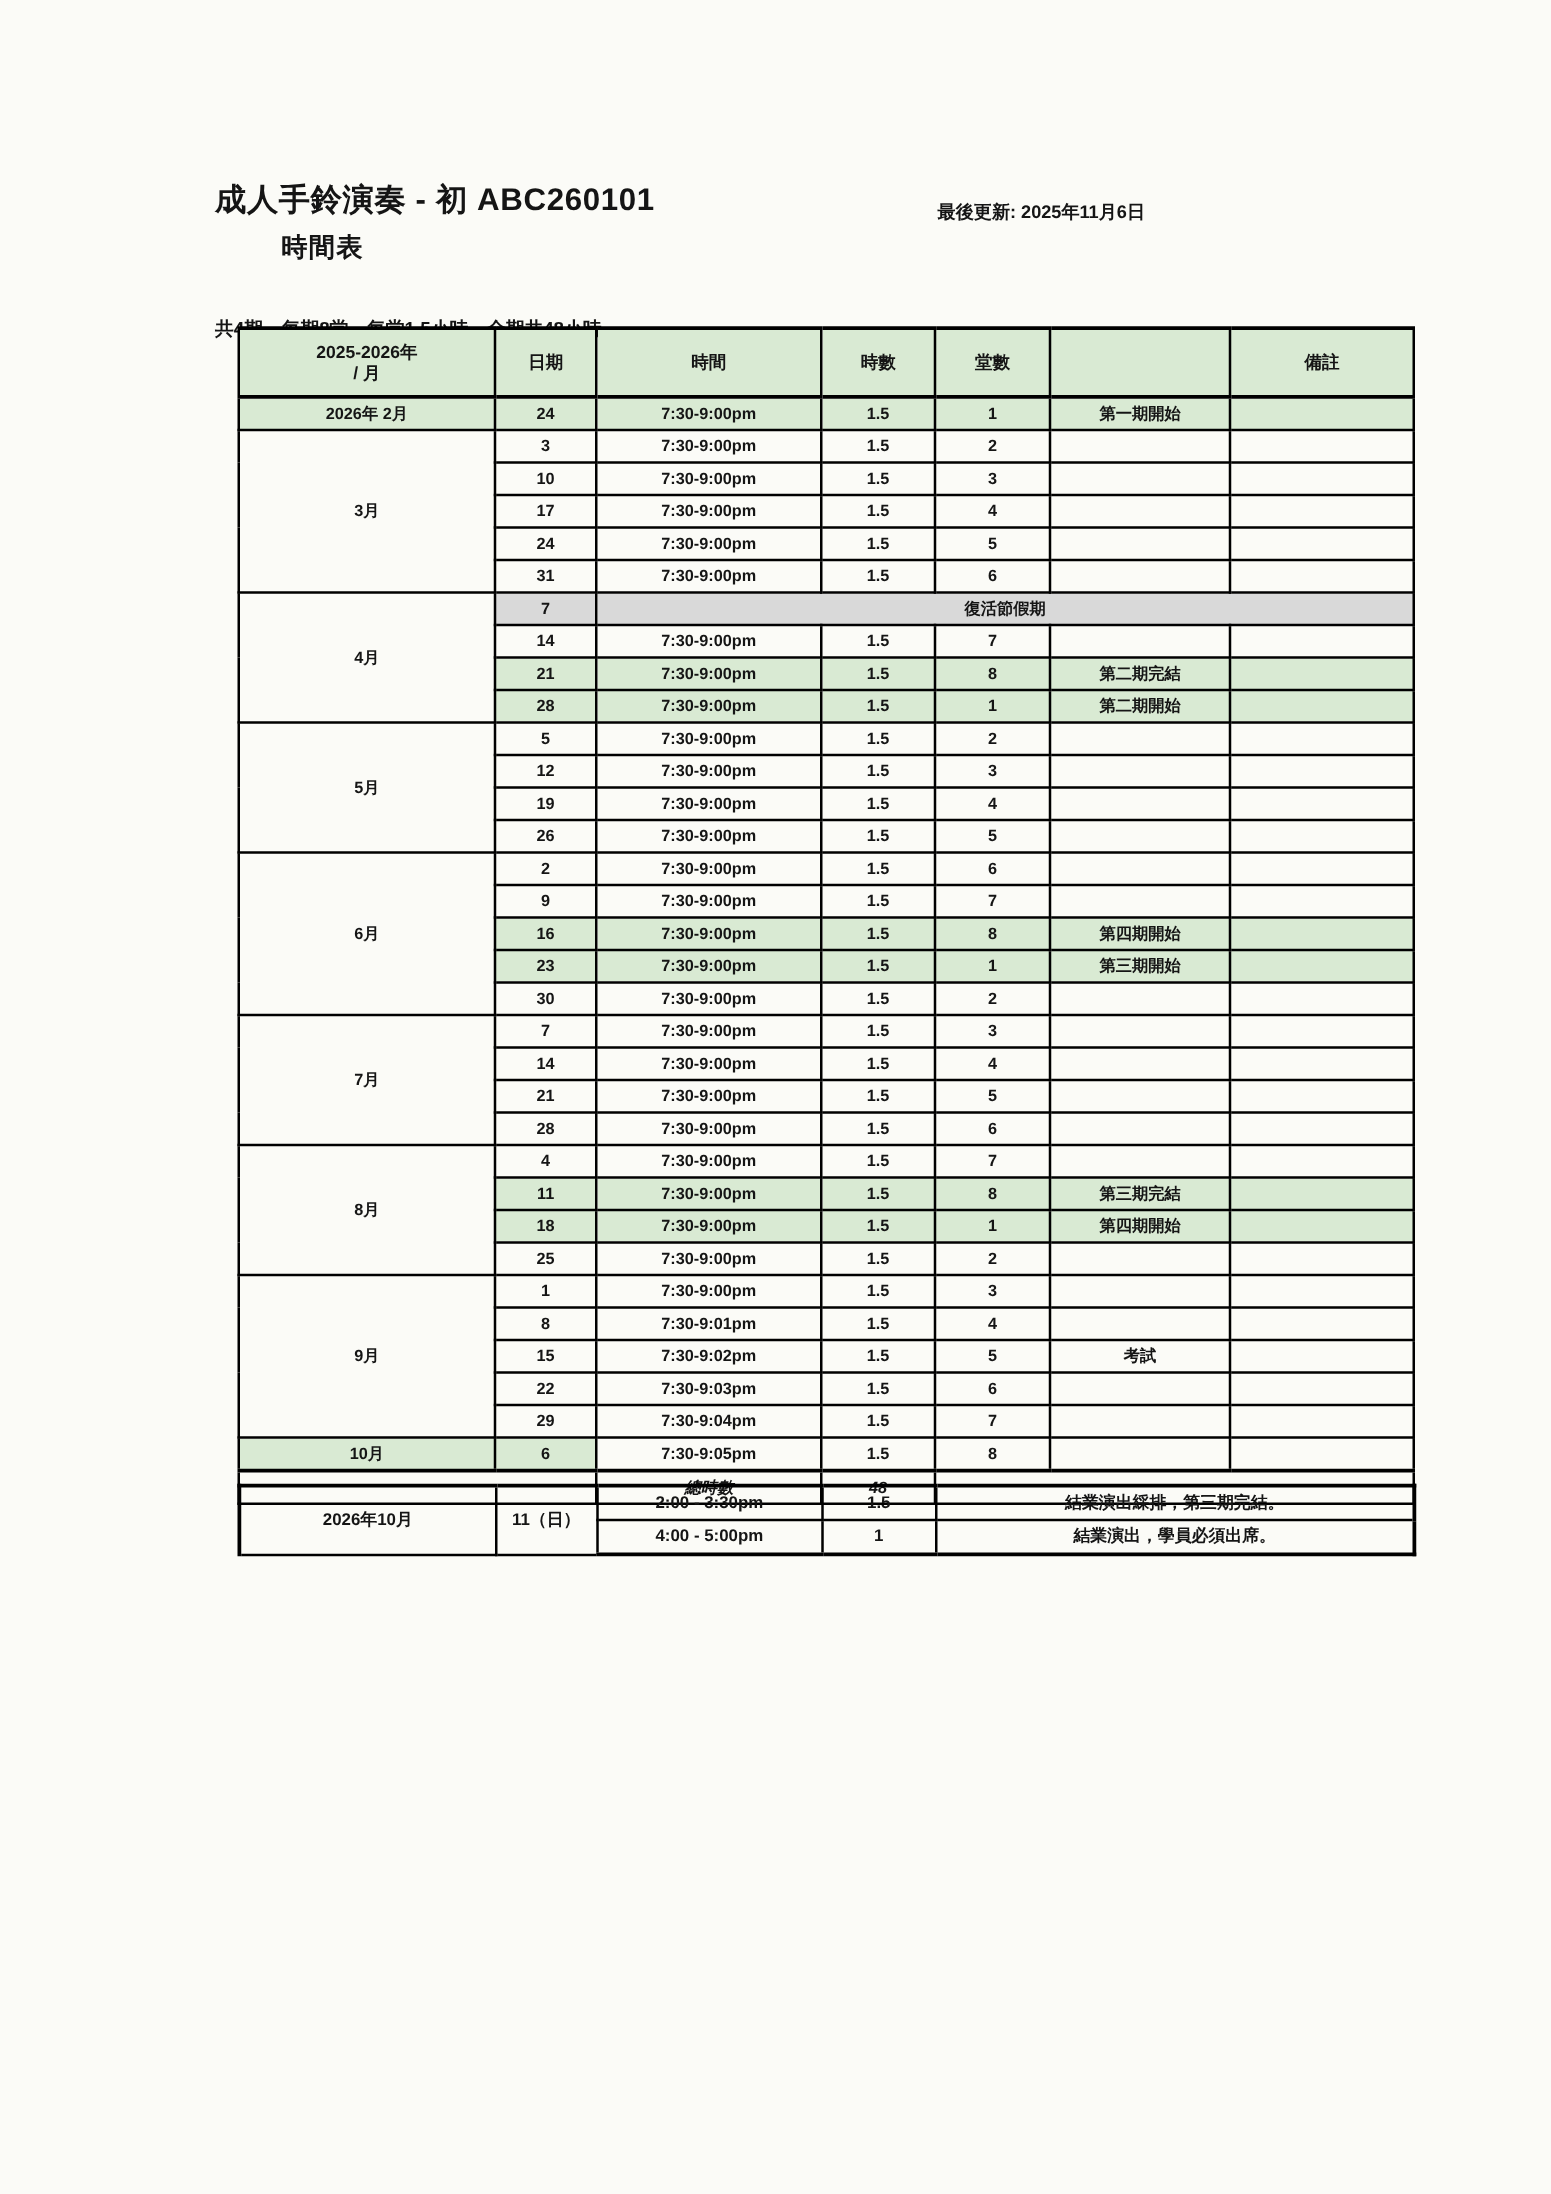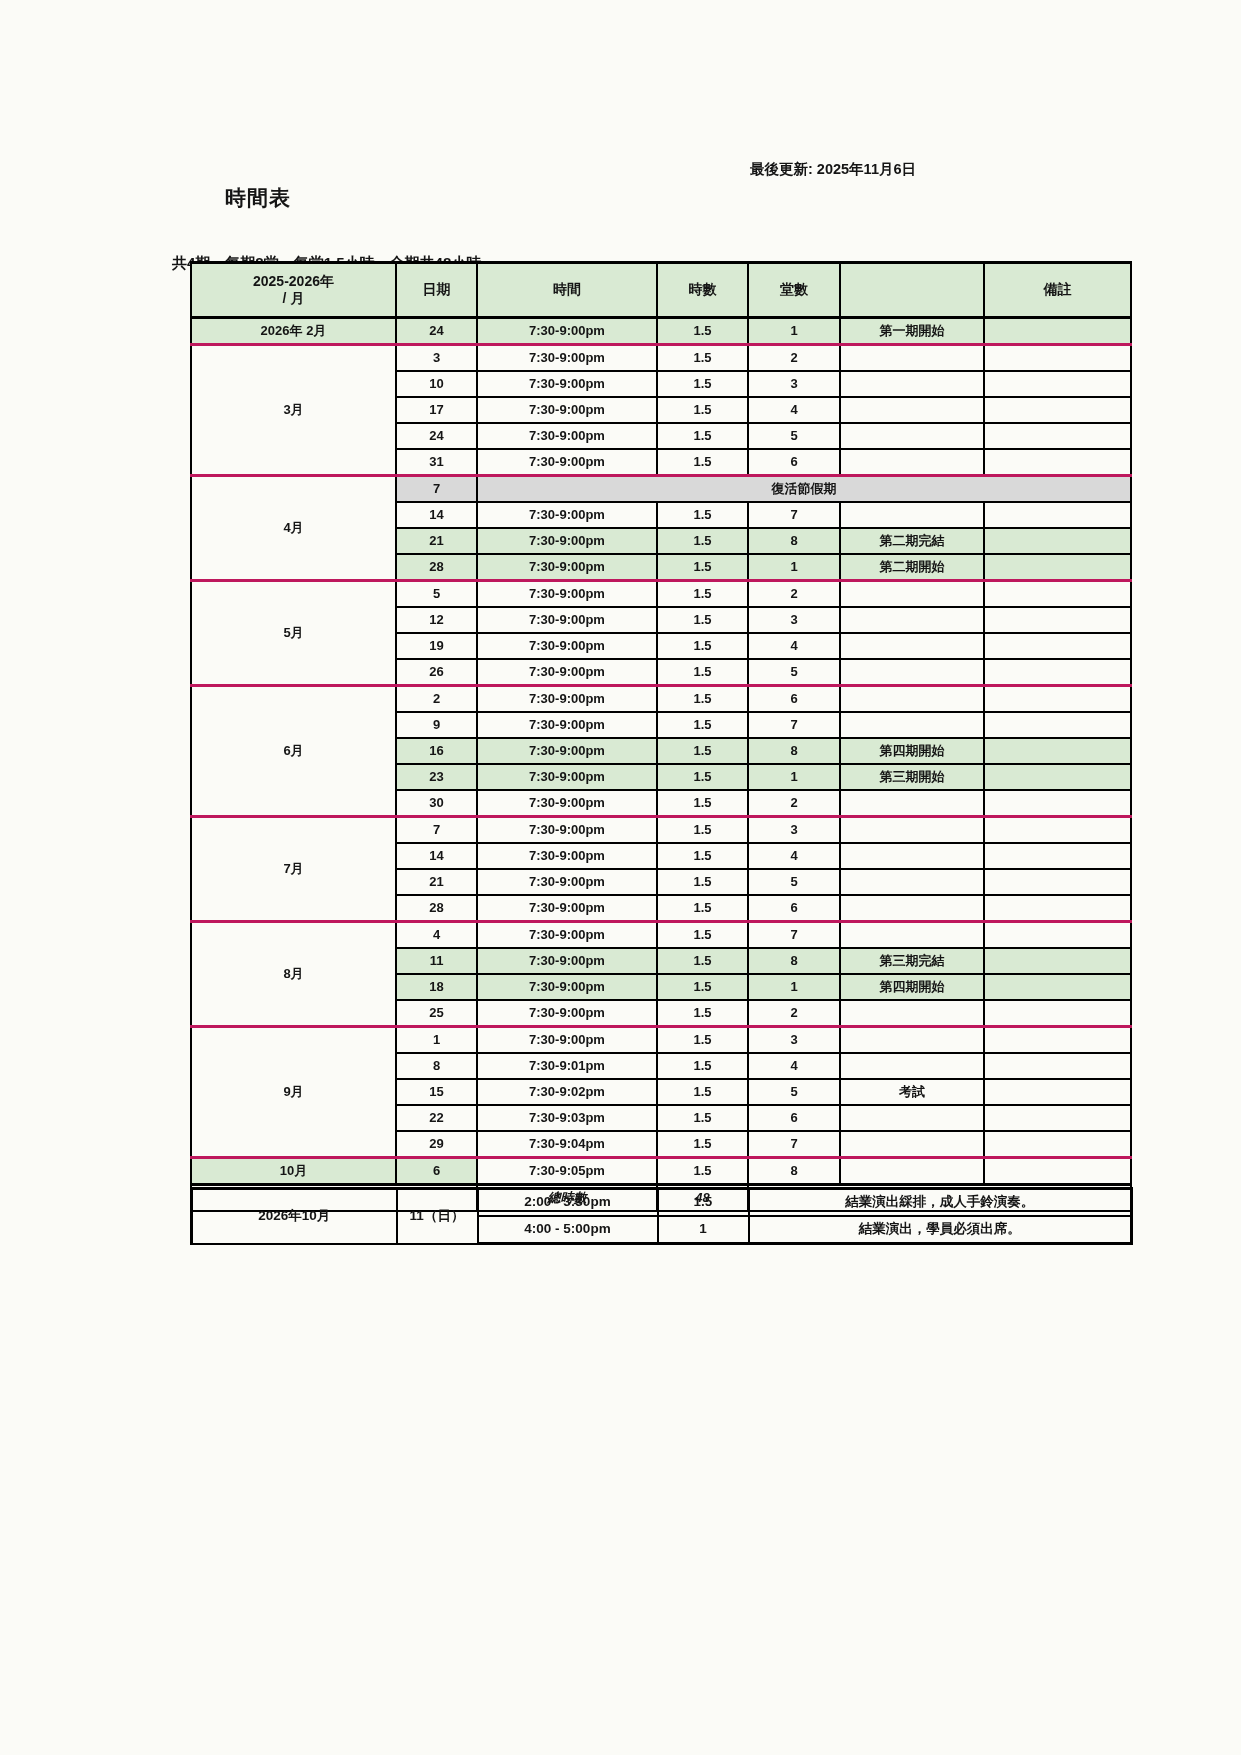--- a/index.html
+++ b/index.html
@@ -9,21 +9,21 @@
   .title1{position:absolute;left:172px;top:143px;font-size:25px;font-weight:700;letter-spacing:.5px;}
   .title2{position:absolute;left:225px;top:184px;font-size:21px;font-weight:700;letter-spacing:1px;}
   .updated{position:absolute;left:750px;top:160px;font-size:14.5px;font-weight:700;}
   .summary{position:absolute;left:172px;top:236px;font-size:15px;font-weight:700;margin-top:18px;}
   table.sheet{border-collapse:collapse;table-layout:fixed;position:absolute;}
   table.sheet td{border:2px solid #000;padding:0 2px;text-align:center;vertical-align:middle;
         font-size:13px;font-weight:700;white-space:nowrap;overflow:hidden;height:24px;line-height:1.1;}
   #main-table{left:190px;top:261px;width:940px;}
   #main-table thead td{border-top:3px solid #000;border-bottom:3px solid #000;background:#d9ead3;
         font-size:14px;height:52px;}
-  tr.group-start > td{border-top:3px solid #be185d;}
+  tr.group-start > td{border-top:1px solid #be185d;}
   td.col-first{border-left:3px solid #000;}
   td.col-last{border-right:3px solid #000;}
   tr.last-row > td{border-bottom:3px solid #000;}
   td.g{background:#d9ead3;}
   td.gray{background:#d9d9d9;}
   td.month{font-size:14px;}
   td.left{text-align:left;padding-left:6px;}
   td.nb{border:none;background:transparent;}
   td.tot{border:2px solid #000;border-bottom:3px solid #000;font-size:14px;font-style:italic;}
   #footer-table{left:190px;top:1187px;width:940px;}
@@ -31,20 +31,21 @@
   #footer-table td.outer-l{border-left:3px solid #000;}
   #footer-table td.outer-r{border-right:3px solid #000;}
   #footer-table tr:first-child td{border-top:3px solid #000;margin-top:16px;}
   #footer-table tr:last-child td{border-bottom:3px solid #000;}
   .hdr2{line-height:1.25;}
 </style>
 </head>
 <body>
 
 <div class="page">
+  <div class="title1">成人手鈴演奏 - 初 ABC260101</div>
   <div class="title2">時間表</div>
   <div class="updated"><span>最後更新: </span><span>2025年11月6日</span></div>
   <div class="summary">共4期，每期8堂，每堂1.5小時，全期共48小時</div>
 
   <table class="sheet" id="main-table">
     <colgroup>
       <col style="width:205px">
         <col style="width:81px">
         <col style="width:180px">
       <col style="width:91px">
@@ -351,21 +352,21 @@
         <col style="width:180px">
       <col style="width:91px">
         <col style="width:383px">
     </colgroup>
     <tbody id="footer-body">
         <tr>
           <td class="outer-l month" rowspan="2">2026年10月</td>
           <td rowspan="2">11（日）</td>
           <td>2:00 - 3:30pm</td>
           <td>1.5</td>
-          <td class="outer-r">結業演出綵排，成人手鈴演奏。</td>
+          <td class="outer-r">結業演出綵排，第三期完結。</td>
         </tr>
         <tr>
           <td>4:00 - 5:00pm</td>
           <td>1</td>
           <td class="outer-r">結業演出，學員必須出席。</td>
         </tr>
       </tbody>
   </table>
 </div>
 

